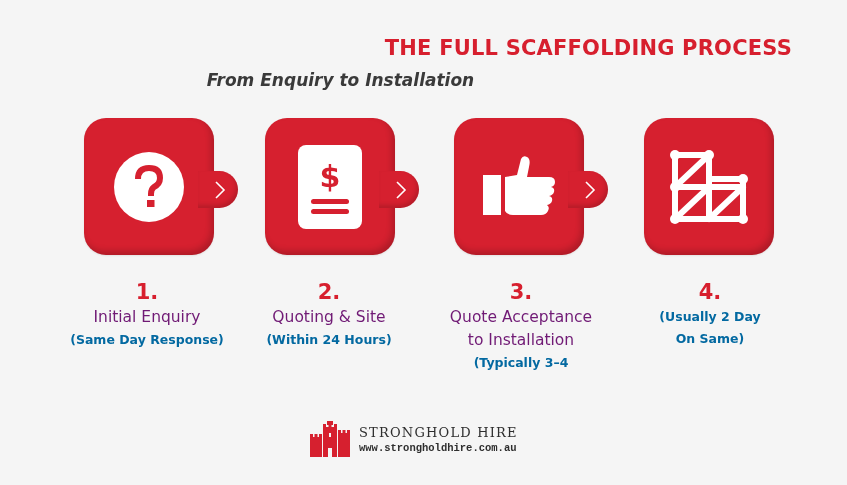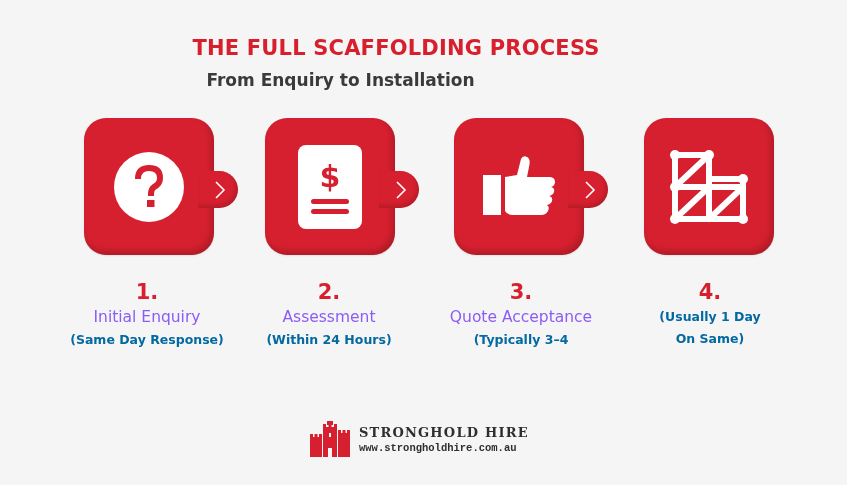--- a/index.html
+++ b/index.html
@@ -5,29 +5,30 @@
     html, body { margin: 0; padding: 0; }
     body {
       width: 847px; height: 485px;
       background: #f5f5f5;
       position: relative;
       overflow: hidden;
       font-family: "DejaVu Sans", sans-serif;
     }
     .title {
       position: absolute; left: 0; width: 792px; top: 36px;
-      text-align: center;
+      text-align: right;
       font-weight: bold; font-size: 21px; letter-spacing: 0.2px;
       color: #d71f2e;
     }
     .subtitle {
       position: absolute; left: 0; width: 681px; top: 70px;
       text-align: center;
       font-weight: bold; font-size: 17px;
       color: #3a3a3a;
+      font-style: italic;
     }
     .tile {
       position: absolute; top: 118px;
       width: 130px; height: 137px;
       background: #d6202f;
       border-radius: 22px;
       box-shadow: inset -3px -4px 6px rgba(0,0,0,0.18), 0 1px 2px rgba(0,0,0,0.08);
     }
     .tab {
       position: absolute; top: 53px; right: -24px;
@@ -45,34 +46,34 @@
       position: absolute; top: 280px; width: 200px;
       text-align: center;
       color: #3a3a3a;
     }
     .num {
       color: #d71f2e; font-weight: bold; font-size: 21px;
       line-height: 24px; margin-bottom: 2px;
     }
     .label {
       font-size: 15.5px; line-height: 23px; font-weight: normal;
-      color: #8b5cf6;
+      color: #701a75;
     }
     .note {
       font-size: 12.5px; line-height: 22px; font-weight: bold;
       color: #0369a1;
     }
     .brand {
       position: absolute; left: 310px; top: 421px;
       width: 240px; height: 40px;
     }
     .brand-logo { position: absolute; left: 0; top: 0; }
     .brand-name {
       position: absolute; left: 49px; top: 4px;
-      font-family: "DejaVu Serif", serif; font-weight: bold;
+      font-family: "DejaVu Serif", serif; font-weight: normal;
       font-size: 13px; letter-spacing: 1.2px; color: #2e2e2e;
     }
     .brand-url {
       position: absolute; left: 49px; top: 21px;
       font-family: Liberation Mono, monospace; font-weight: bold;
       font-size: 10.5px; color: #2e2e2e;
     }
   </style>
 </head>
 <body>
@@ -145,33 +146,34 @@
 </div>
 
 <div class="step" style="left:47px;">
   <div class="num">1.</div>
   <div class="label">Initial Enquiry</div>
   <div class="note">(Same Day Response)</div>
 </div>
 
 <div class="step" style="left:229px;">
   <div class="num">2.</div>
-  <div class="label">Assessment</div>
+  <div class="label">Quoting &amp; Site</div>
   <div class="note">(Within 24 Hours)</div>
 </div>
 
 <div class="step" style="left:421px;">
   <div class="num">3.</div>
   <div class="label">Quote Acceptance</div>
+  <div class="label">to Installation</div>
   <div class="note">(Typically 3–4</div>
 </div>
 
 <div class="step" style="left:610px;">
   <div class="num">4.</div>
-  <div class="note">(Usually 1 Day</div>
+  <div class="note">(Usually 2 Day</div>
   <div class="note">On Same)</div>
 </div>
 
 <div class="brand">
   <svg class="brand-logo" width="44" height="36" viewBox="0 0 44 36">
     <g fill="#d6202f">
       <rect x="0" y="16" width="12" height="20"></rect>
       <rect x="0" y="13" width="3" height="4"></rect>
         <rect x="4.5" y="13" width="3" height="4"></rect>
         <rect x="9" y="13" width="3" height="4"></rect>

